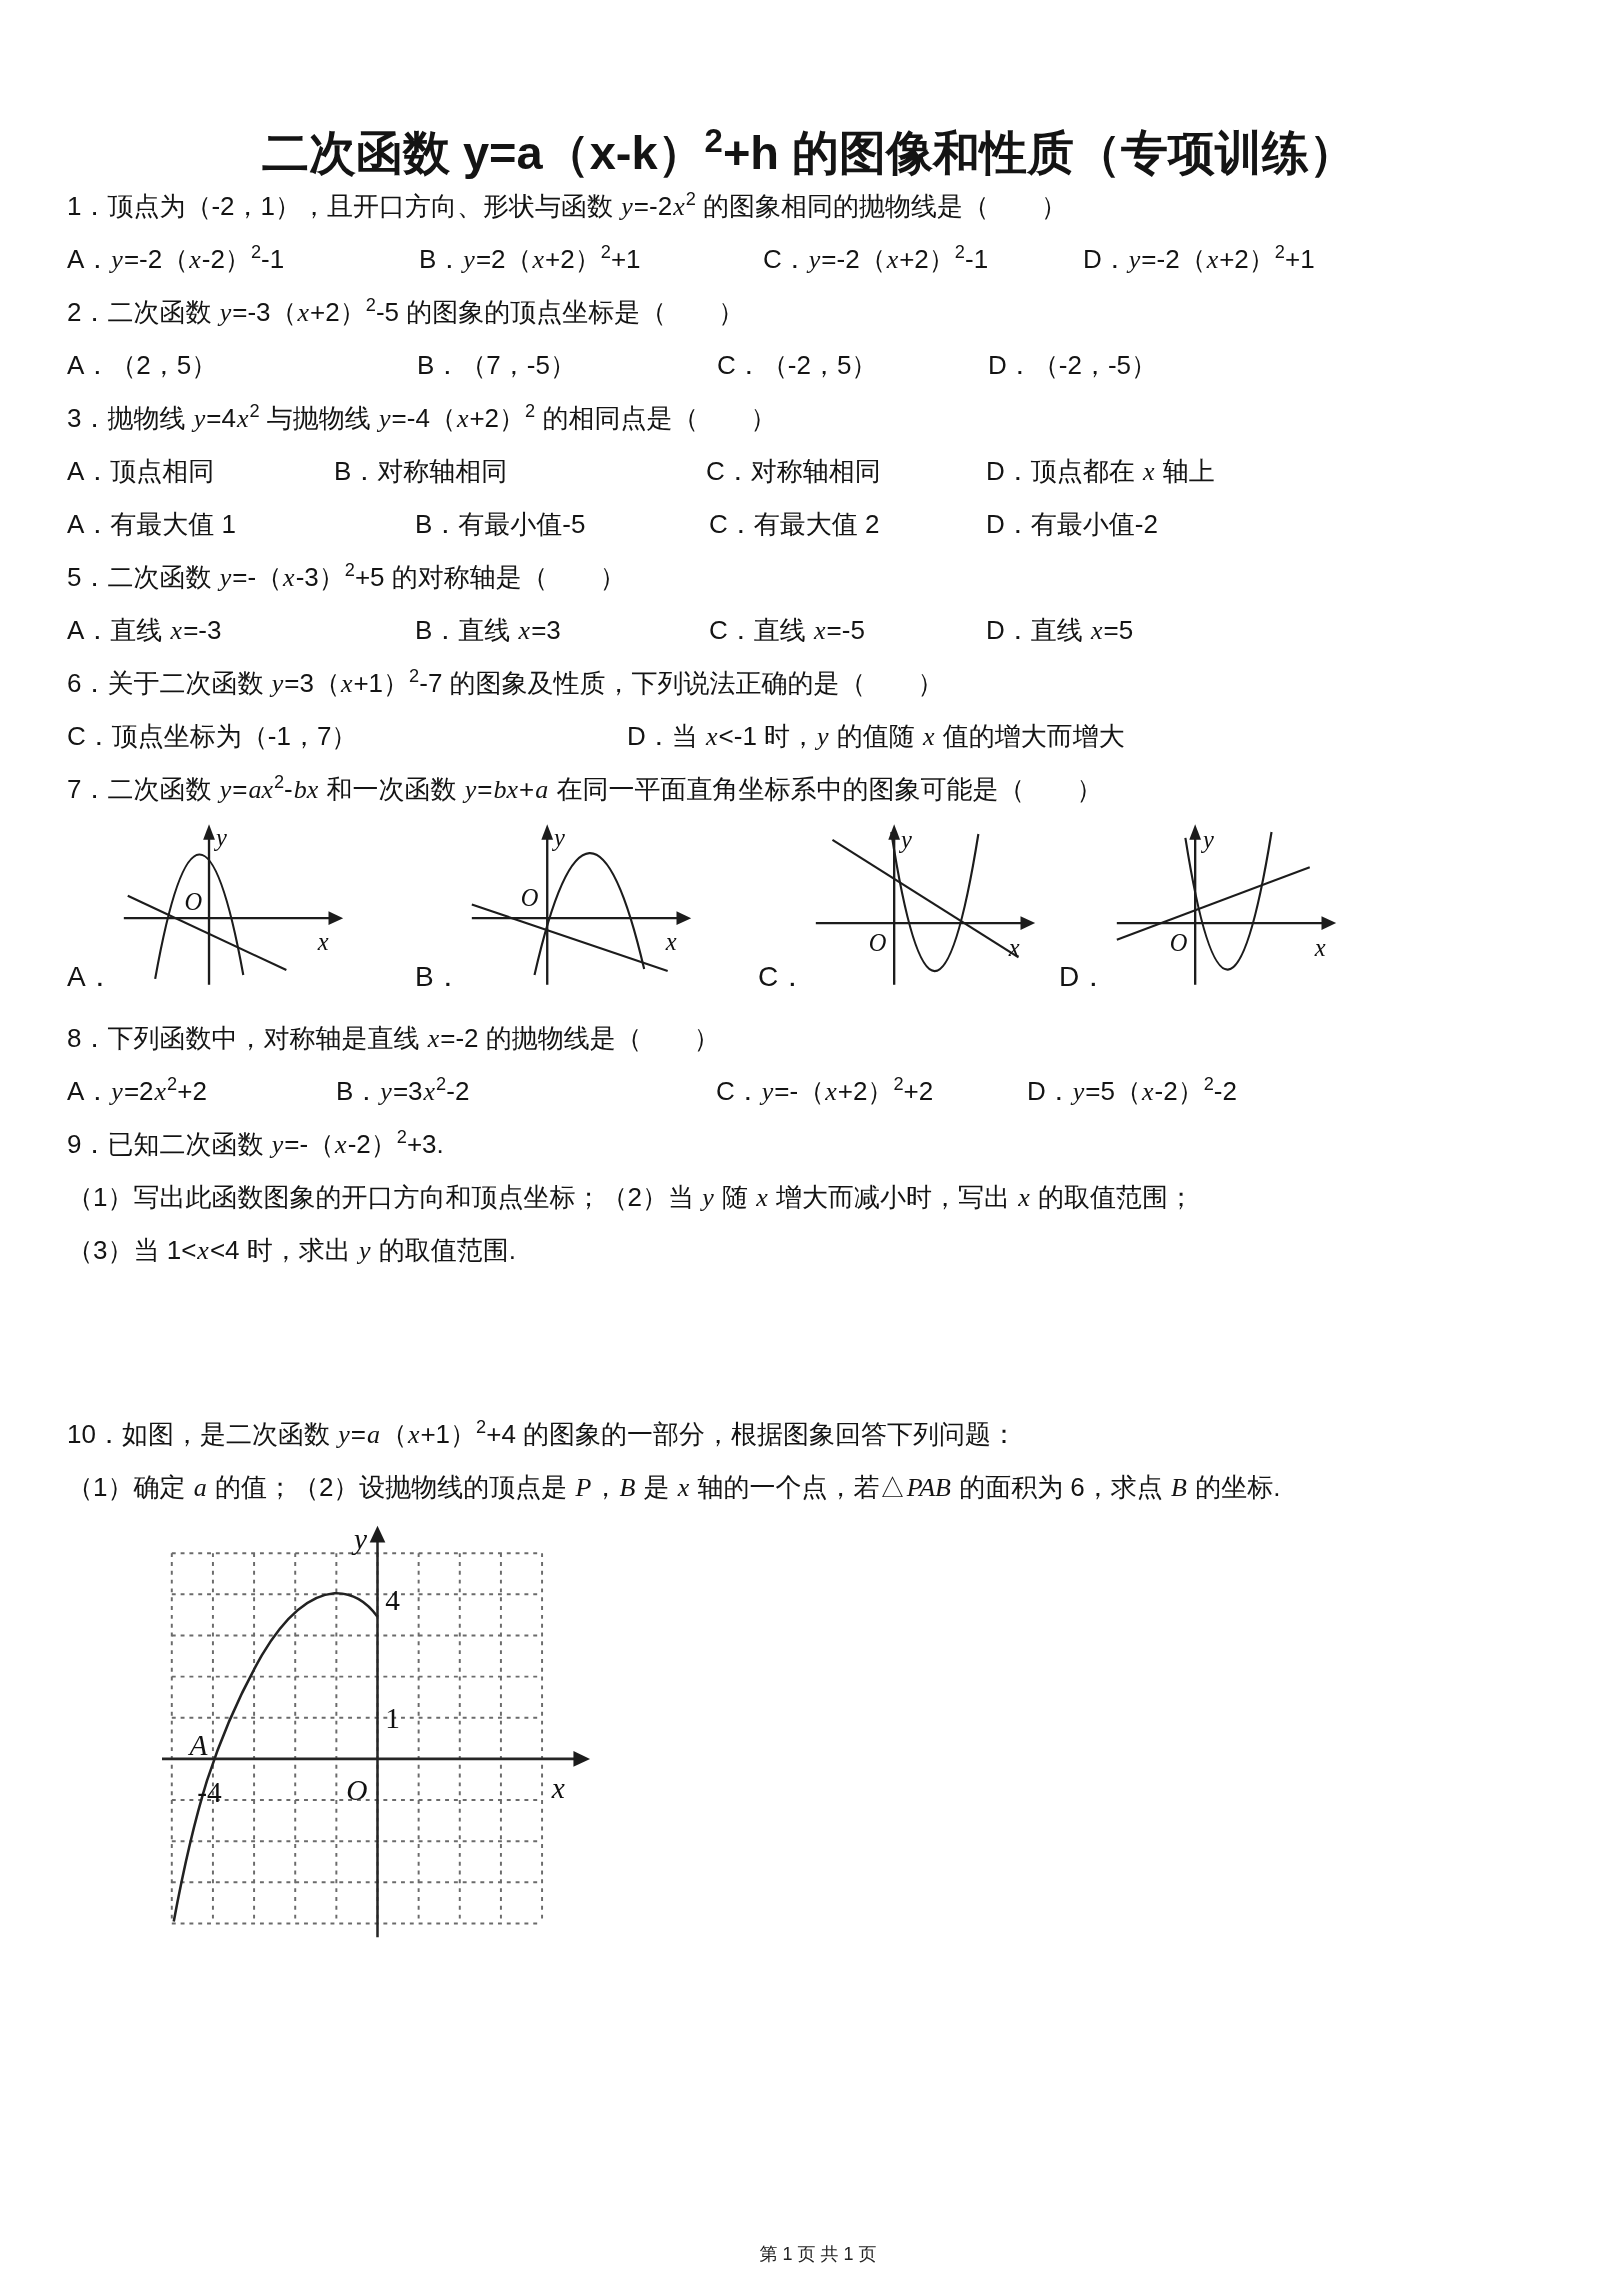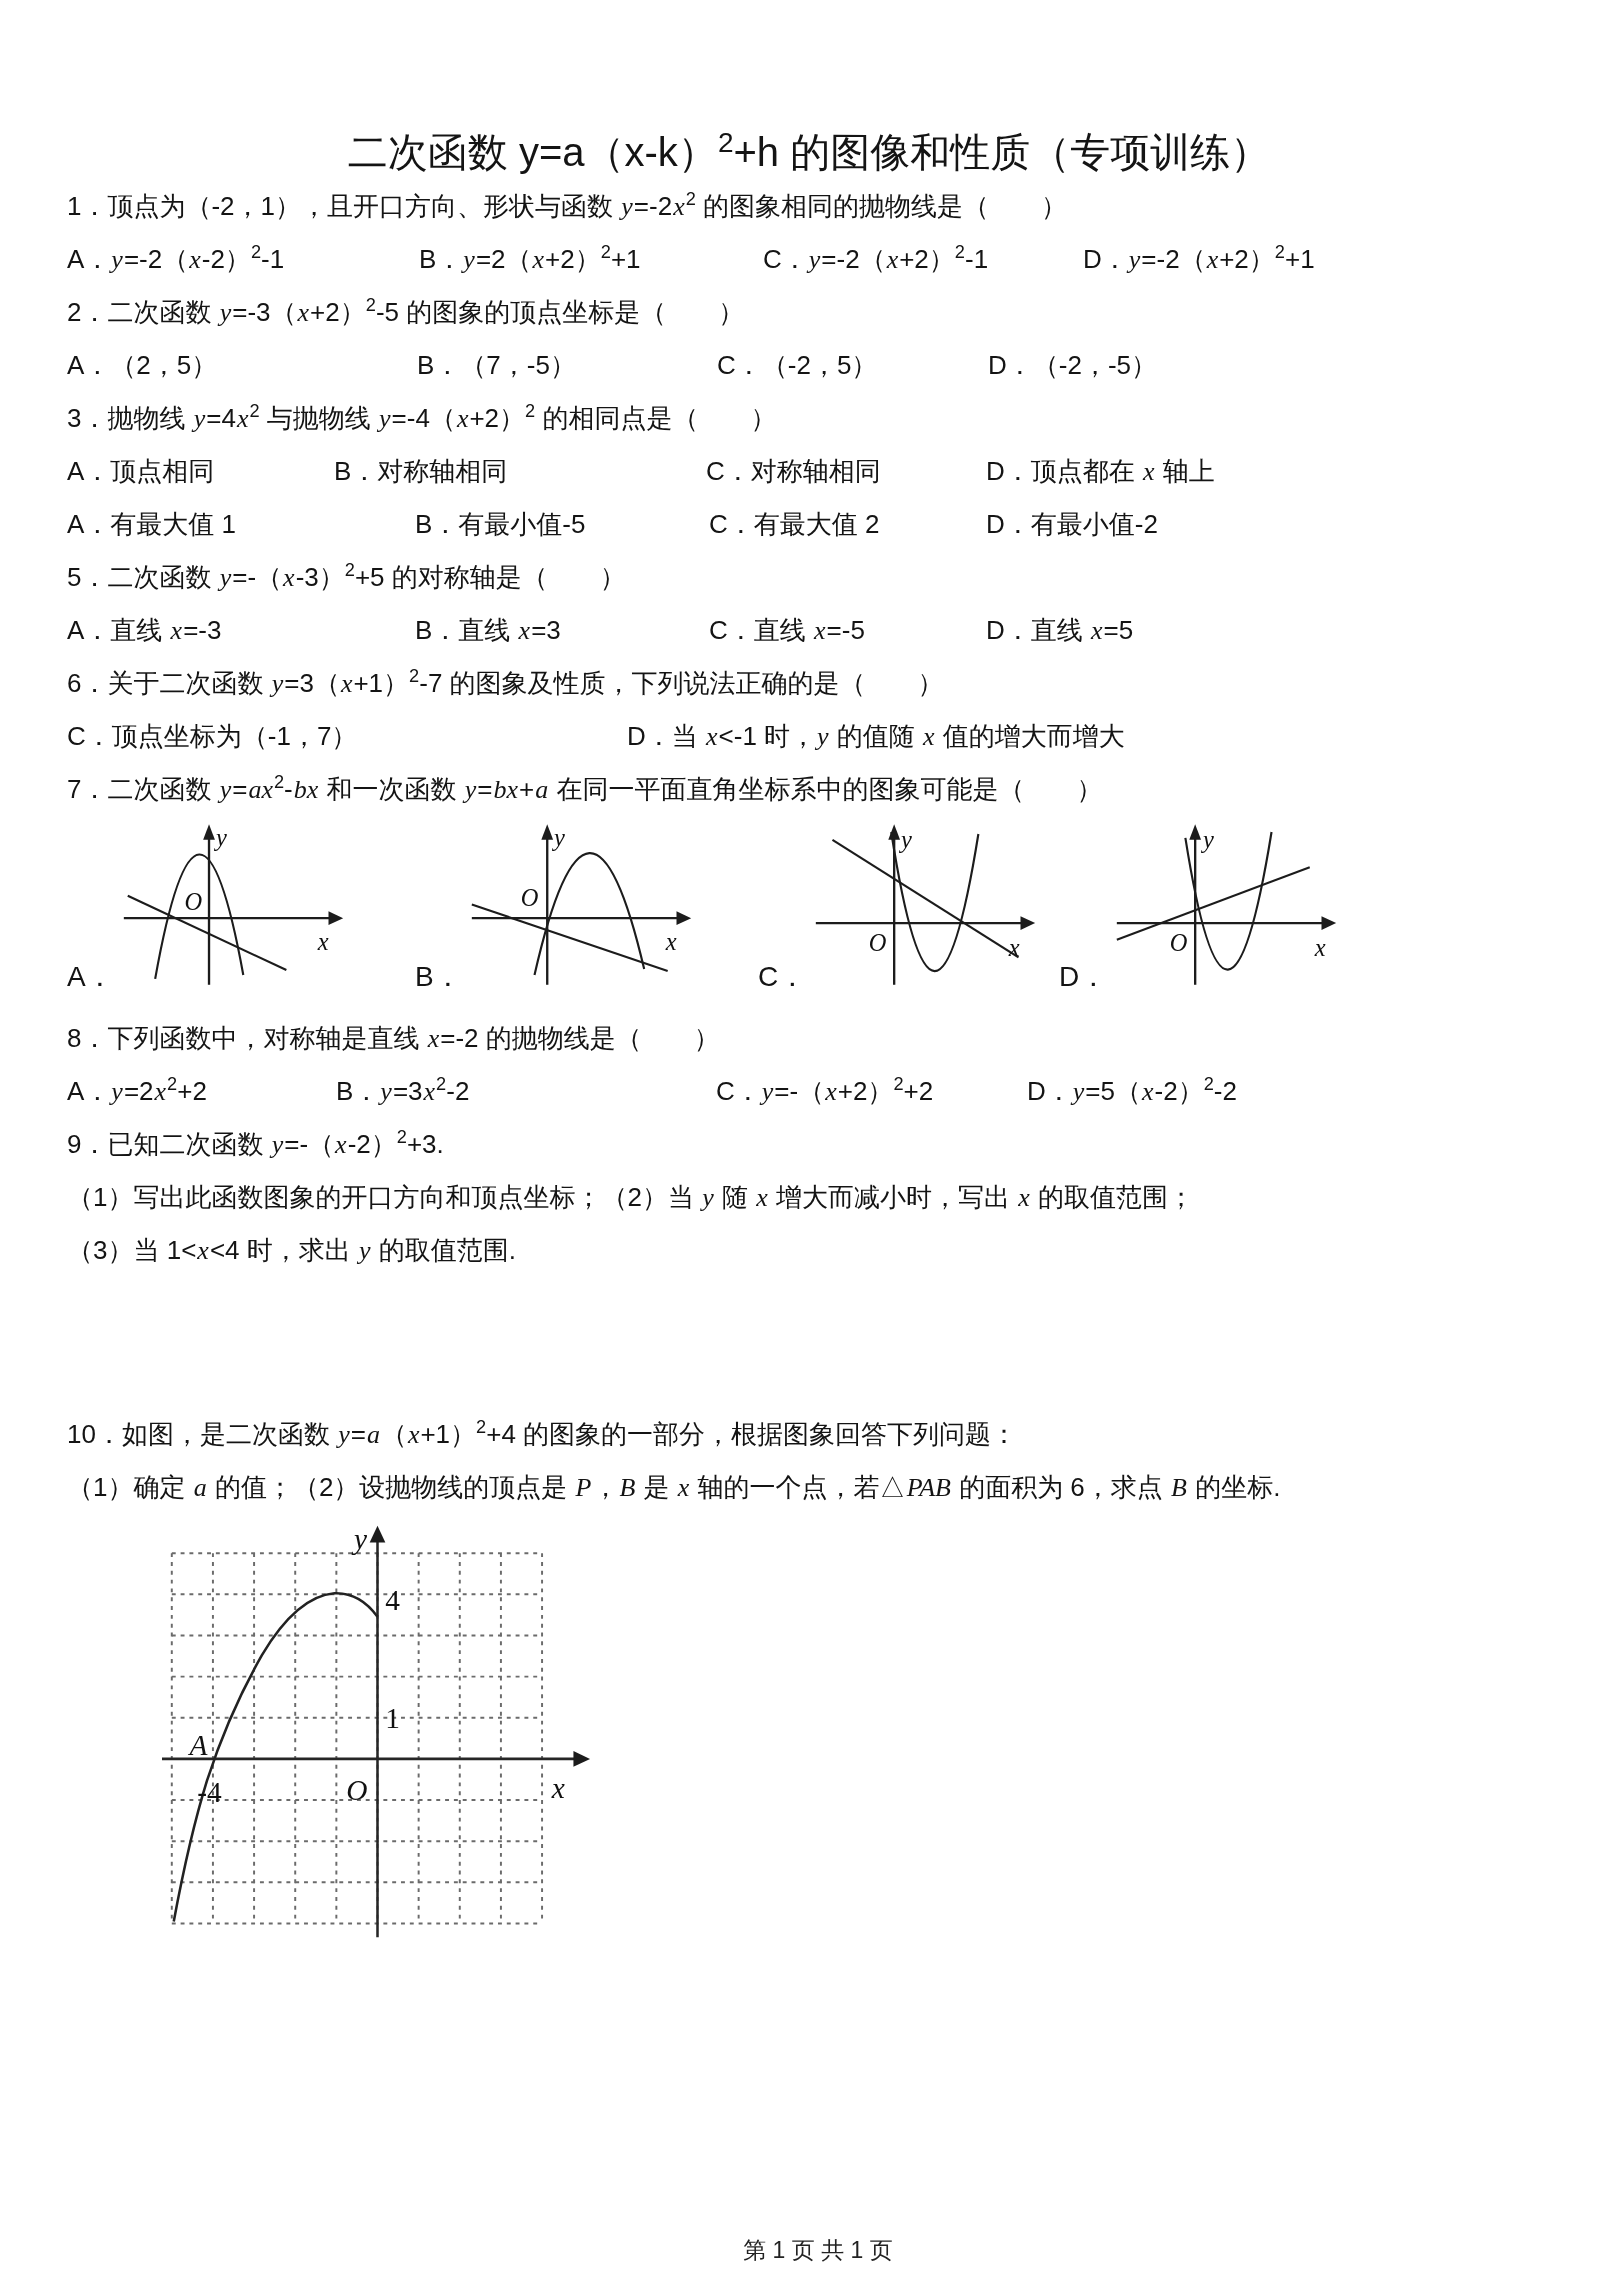--- a/index.html
+++ b/index.html
@@ -1,38 +1,38 @@
 <!DOCTYPE html>
 <html><head>
 <meta charset="utf-8">
 <style>
   html,body{margin:0;padding:0;background:#ffffff;}
   .page{position:relative;width:1620px;height:2291px;background:#fff;
         font-family:"Liberation Sans",sans-serif;color:#141414;overflow:hidden;}
   .content{padding:125px 69px 0 67px;}
-  .title{font-size:40px;font-weight:400;text-align:center;line-height:55px;height:55px;white-space:nowrap;}
+  .title{font-size:47px;font-weight:700;text-align:center;line-height:55px;height:55px;white-space:nowrap;}
   .line{font-size:26px;line-height:53px;height:53px;white-space:nowrap;}
   .opt{display:inline-block;vertical-align:top;}
   i{font-family:"Liberation Serif",serif;font-style:italic;padding:0 1px;}
   sup{font-size:.7em;vertical-align:super;line-height:0;}
   .graphs{position:relative;height:196px;}
   .gfig{position:absolute;top:3.9px;display:flex;align-items:flex-end;}
   .glabel{font-size:28px;line-height:1;margin:0 2px -3.9px 0;}
   .ax{stroke:#1c1c1c;stroke-width:2.4;fill:none;}
   .ah{fill:#1c1c1c;stroke:none;}
   .cv{stroke:#1c1c1c;stroke-width:2.2;fill:none;}
   .mo{font-family:"Liberation Serif",serif;font-style:italic;font-size:25px;fill:#111;}
   .spacer{height:131px;}
   .fig10{margin-left:85px;}
   .gridpath{stroke:#6b6b6b;stroke-width:2;stroke-dasharray:4 5;fill:none;}
   .bigax{stroke:#262626;stroke-width:2.6;fill:none;}
   .bigcv{stroke:#222;stroke-width:2.6;fill:none;}
   .figtext{font-family:"Liberation Serif",serif;font-size:30px;fill:#111;}
   .fit{font-style:italic;}
-  .footer{position:absolute;left:16px;right:0;bottom:25.5px;text-align:center;font-size:23px;color:#222;}
+  .footer{position:absolute;left:16px;right:0;bottom:25.5px;text-align:center;font-size:18px;color:#222;}
 </style>
 </head>
 <body>
 
 <div class="page">
   <div class="content">
 
     <div class="title">二次函数 y=a（x-k）<sup>2</sup>+h 的图像和性质（专项训练）</div>
 
     <div class="line">1．顶点为（-2，1），且开口方向、形状与函数 <i>y</i>=-2<i>x</i><sup>2</sup> 的图象相同的抛物线是（　　）</div>

